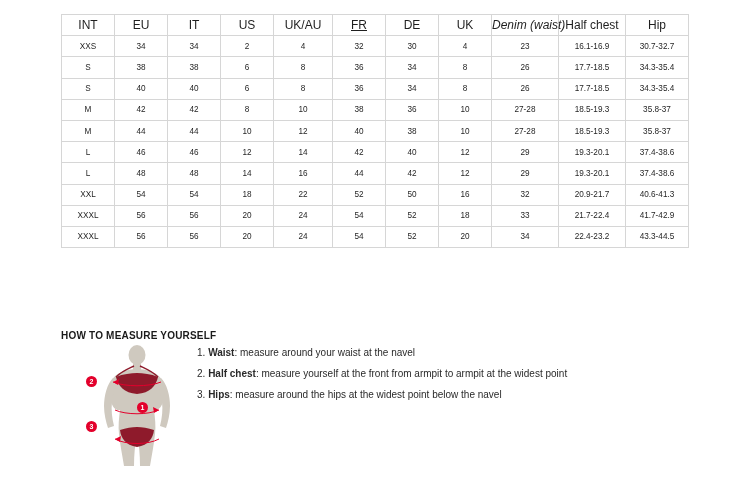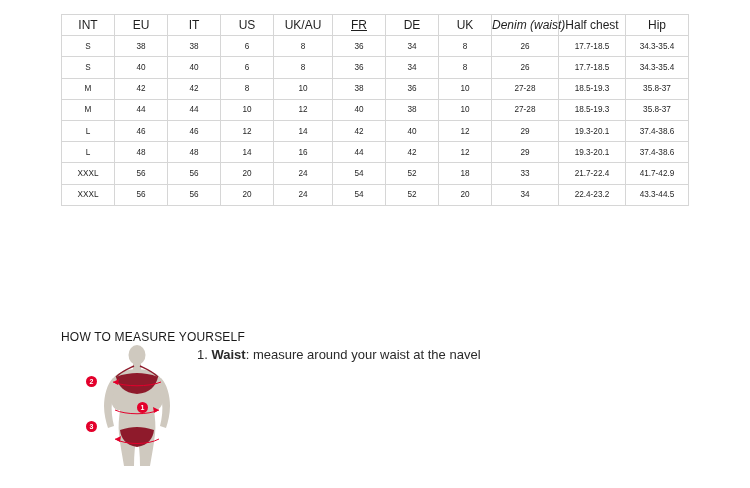--- a/index.html
+++ b/index.html
@@ -54,40 +54,40 @@
   .c7 { width: 52px; }
   .c8 { width: 66px; font-style: italic; }
   .c9 { width: 66px; }
   .c10 { width: 62px; margin-top: 40px; }
 
   
   .howto-title {
     position: absolute;
     left: 61px;
     top: 330px;
-    font-size: 12px;
-    font-weight: normal;
+    font-size: 10px;
+    font-weight: bold;
     letter-spacing: .2px;
     color: #1a1a1a;
   }
   .figure {
     position: absolute;
     left: 82px;
     top: 344px;
     width: 130px;
     height: 125px;
   }
   .steps {
     position: absolute;
     left: 197px;
     top: 347px;
     width: 340px;
   }
   .step {
-    font-size: 13px;
+    font-size: 10px;
     line-height: 1.25;
     color: #2a2a2a;
     margin-bottom: 8.5px;
     white-space: nowrap;
   }
   .step b { font-weight: bold; }
   .num { color: #2a2a2a; }
 
   
   .bullet {
@@ -121,20 +121,33 @@
         <th class="c5">FR</th>
         <th class="c6">DE</th>
         <th class="c7">UK</th>
         <th class="c8">Denim (waist)</th>
         <th class="c9">Half chest</th>
         <th class="c10">Hip</th>
       </tr>
     </thead>
     <tbody>
       <tr>
+        <td>XXS</td>
+        <td>34</td>
+        <td>34</td>
+        <td>2</td>
+        <td>4</td>
+        <td>32</td>
+        <td>30</td>
+        <td>4</td>
+        <td>23</td>
+        <td>16.1-16.9</td>
+        <td>30.7-32.7</td>
+      </tr>
+      <tr>
         <td>S</td>
         <td>38</td>
         <td>38</td>
         <td>6</td>
         <td>8</td>
         <td>36</td>
         <td>34</td>
         <td>8</td>
         <td>26</td>
         <td>17.7-18.5</td>
@@ -197,20 +210,33 @@
         <td>48</td>
         <td>48</td>
         <td>14</td>
         <td>16</td>
         <td>44</td>
         <td>42</td>
         <td>12</td>
         <td>29</td>
         <td>19.3-20.1</td>
         <td>37.4-38.6</td>
+      </tr>
+      <tr>
+        <td>XXL</td>
+        <td>54</td>
+        <td>54</td>
+        <td>18</td>
+        <td>22</td>
+        <td>52</td>
+        <td>50</td>
+        <td>16</td>
+        <td>32</td>
+        <td>20.9-21.7</td>
+        <td>40.6-41.3</td>
       </tr>
       <tr>
         <td>XXXL</td>
         <td>56</td>
         <td>56</td>
         <td>20</td>
         <td>24</td>
         <td>54</td>
         <td>52</td>
         <td>18</td>
@@ -293,13 +319,21 @@
 
 <div class="bullet b1">1</div>
 <div class="bullet b2">2</div>
 <div class="bullet b3">3</div>
 
 <div class="steps">
   <div class="step">
     <span class="num">1.</span>
     <b>Waist</b><span>: measure around your waist at the navel</span>
   </div>
+  <div class="step">
+    <span class="num">2.</span>
+    <b>Half chest</b><span>: measure yourself at the front from armpit to armpit at the widest point</span>
+  </div>
+  <div class="step">
+    <span class="num">3.</span>
+    <b>Hips</b><span>: measure around the hips at the widest point below the navel</span>
+  </div>
 </div>
 
 </body></html>

